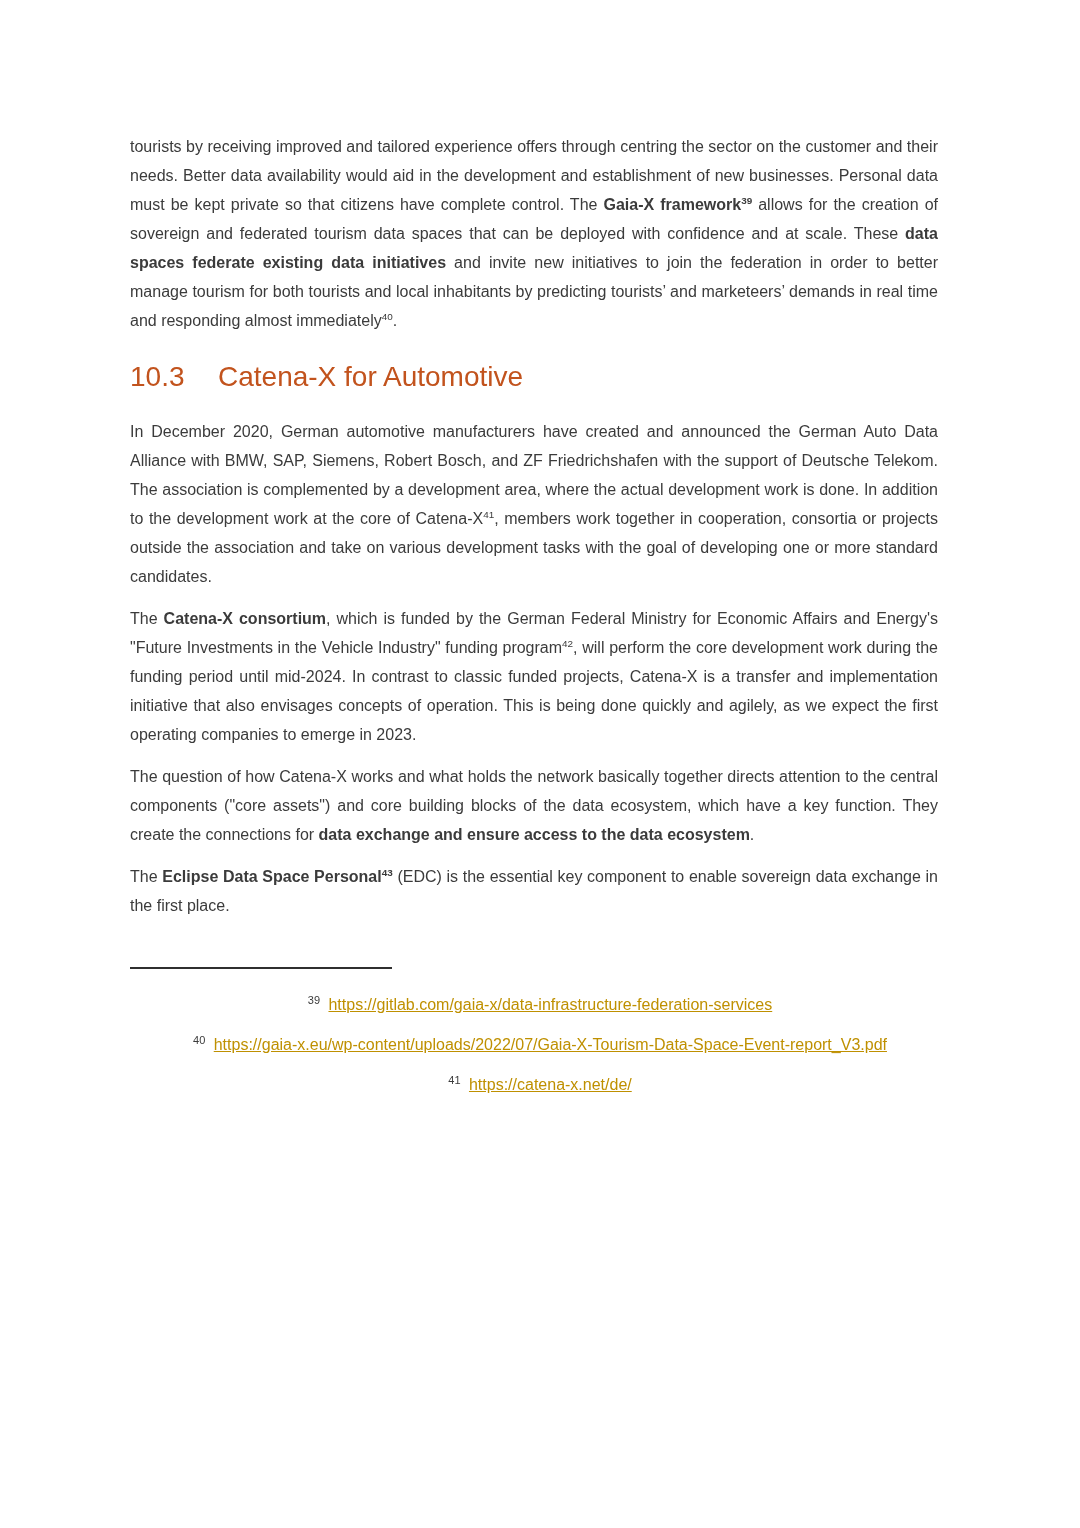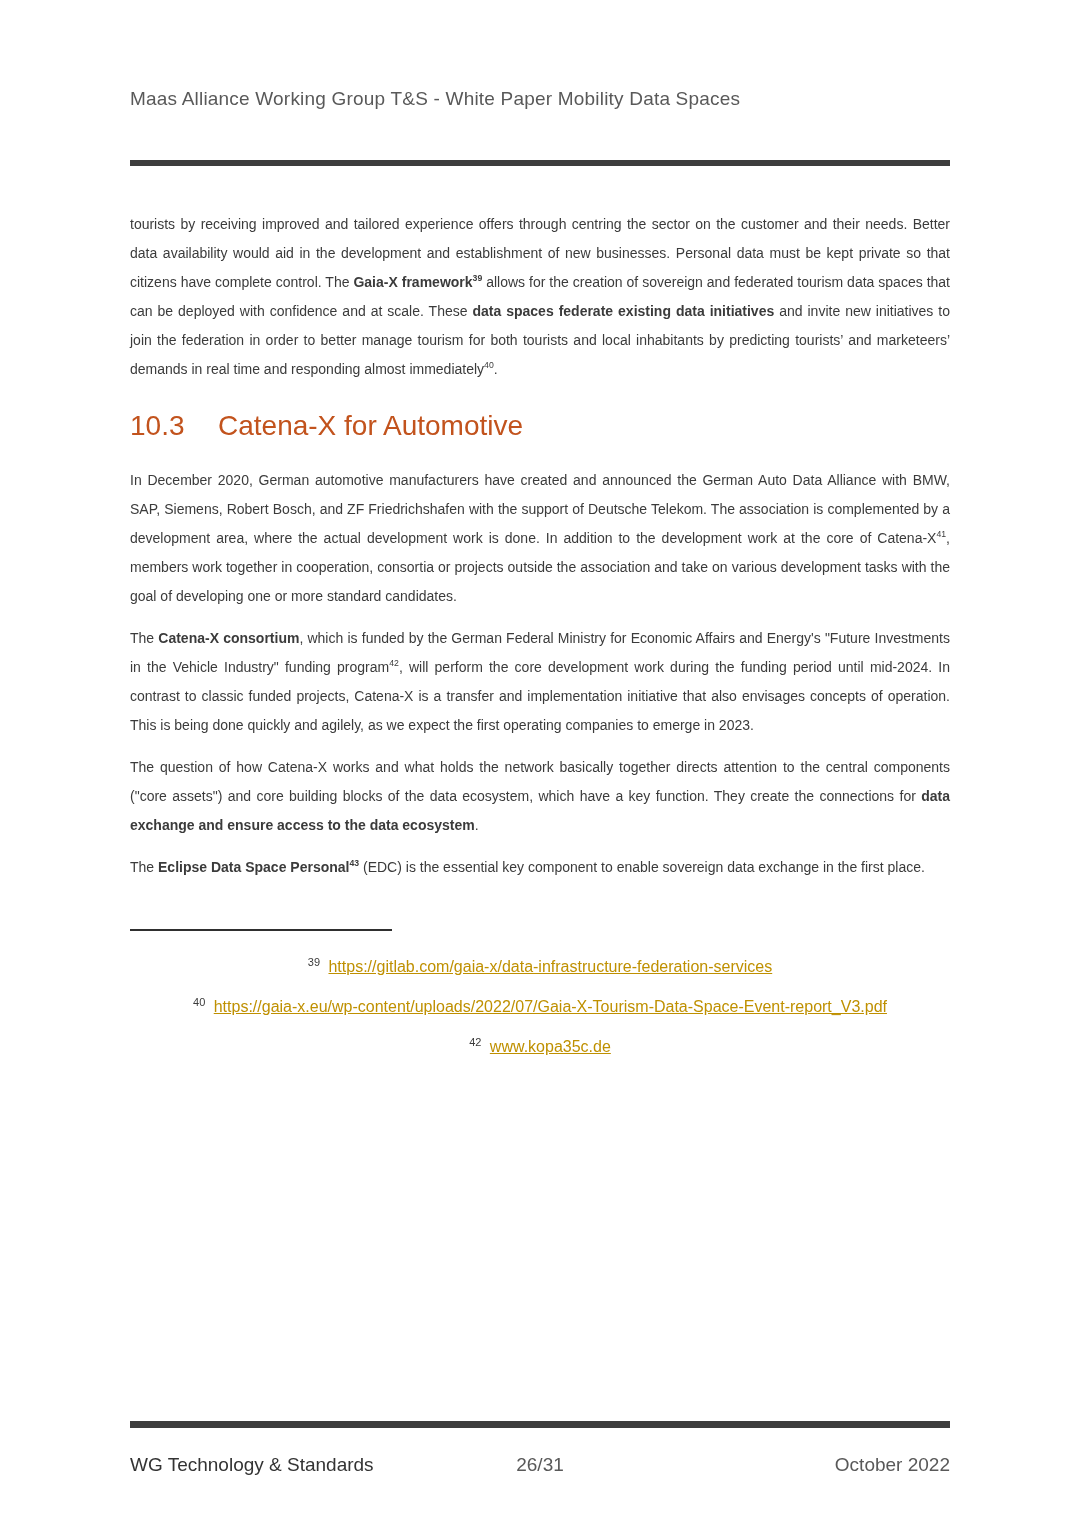--- a/index.html
+++ b/index.html
@@ -32,25 +32,25 @@
   }
   .header-rule{
     height:6px;
     background:var(--rule);
     margin-top:50px;
   }
   .doc-body{
     margin-top:44px;
   }
   .para{
-    font-size:14px;
+    font-size:16px;
     line-height:29px;
     text-align:justify;
     color:var(--body-text);
-    margin:0 0 13px 0;
+    margin:0 12px 13px 0;
   }
   .para .bold{font-weight:bold;}
   sup{
     font-size:0.62em;
     vertical-align:super;
     line-height:0;
   }
   .section-heading{
     font-size:28px;
     font-weight:400;
@@ -106,45 +106,33 @@
   }
   .footer-row .f-left{flex:1;text-align:left;color:#333333;}
   .footer-row .f-center{flex:1;text-align:center;}
   .footer-row .f-right{flex:1;text-align:right;}
 </style>
 </head>
 <body>
 
 <div class="page">
 
-  <div class="page-header">
-    <div class="header-title">Maas Alliance Working Group T&amp;S - White Paper Mobility Data Spaces</div>
-    <div class="header-rule"></div>
-  </div>
 
   <div class="doc-body" id="body-content">
       <p class="para"><span>tourists by receiving improved and tailored experience offers through centring the sector on the customer and their needs. Better data availability would aid in the development and establishment of new businesses. Personal data must be kept private so that citizens have complete control. The </span><span class="bold">Gaia-X framework</span><sup class="bold">39</sup><span> allows for the creation of sovereign and federated tourism data spaces that can be deployed with confidence and at scale. These </span><span class="bold">data spaces federate existing data initiatives</span><span> and invite new initiatives to join the federation in order to better manage tourism for both tourists and local inhabitants by predicting tourists’ and marketeers’ demands in real time and responding almost immediately</span><sup>40</sup><span>.</span></p>
       <h2 class="section-heading"><span class="h-num">10.3</span><span>Catena-X for Automotive</span></h2>
       <p class="para"><span>In December 2020, German automotive manufacturers have created and announced the German Auto Data Alliance with BMW, SAP, Siemens, Robert Bosch, and ZF Friedrichshafen with the support of Deutsche Telekom. The association is complemented by a development area, where the actual development work is done. In addition to the development work at the core of Catena-X</span><sup>41</sup><span>, members work together in cooperation, consortia or projects outside the association and take on various development tasks with the goal of developing one or more standard candidates.</span></p>
       <p class="para"><span>The </span><span class="bold">Catena-X consortium</span><span>, which is funded by the German Federal Ministry for Economic Affairs and Energy's "Future Investments in the Vehicle Industry" funding program</span><sup>42</sup><span>, will perform the core development work during the funding period until mid-2024. In contrast to classic funded projects, Catena-X is a transfer and implementation initiative that also envisages concepts of operation. This is being done quickly and agilely, as we expect the first operating companies to emerge in 2023.</span></p>
       <p class="para"><span>The question of how Catena-X works and what holds the network basically together directs attention to the central components ("core assets") and core building blocks of the data ecosystem, which have a key function. They create the connections for </span><span class="bold">data exchange and ensure access to the data ecosystem</span><span>.</span></p>
       <p class="para"><span>The </span><span class="bold">Eclipse Data Space Personal</span><sup class="bold">43</sup><span> (EDC) is the essential key component to enable sovereign data exchange in the first place.</span></p>
     </div>
 
   <div class="footnotes">
     <div class="fn-sep"></div>
     <div id="footnote-list">
         <div class="footnote"><sup class="fn-num">39</sup> <a class="fn-link">https://gitlab.com/gaia-x/data-infrastructure-federation-services</a></div>
         <div class="footnote"><sup class="fn-num">40</sup> <a class="fn-link">https://gaia-x.eu/wp-content/uploads/2022/07/Gaia-X-Tourism-Data-Space-Event-report_V3.pdf</a></div>
-        <div class="footnote"><sup class="fn-num">42</sup> <a class="fn-link">www.kopa35c.de</a></div>
+        <div class="footnote"><sup class="fn-num">41</sup> <a class="fn-link">https://catena-x.net/de/</a></div>
       </div>
   </div>
 
-  <div class="page-footer">
-    <div class="footer-bar"></div>
-    <div class="footer-row">
-      <span class="f-left">WG Technology &amp; Standards</span>
-      <span class="f-center">26/31</span>
-      <span class="f-right">October 2022</span>
-    </div>
-  </div>
 
 </div>
 
 </body></html>

